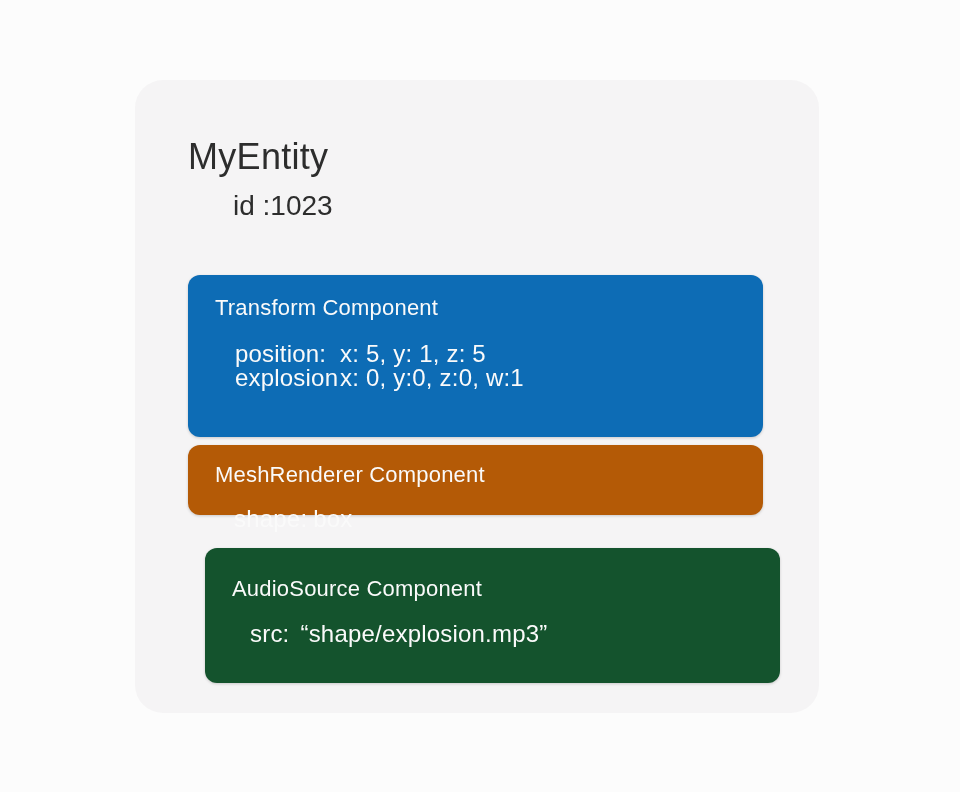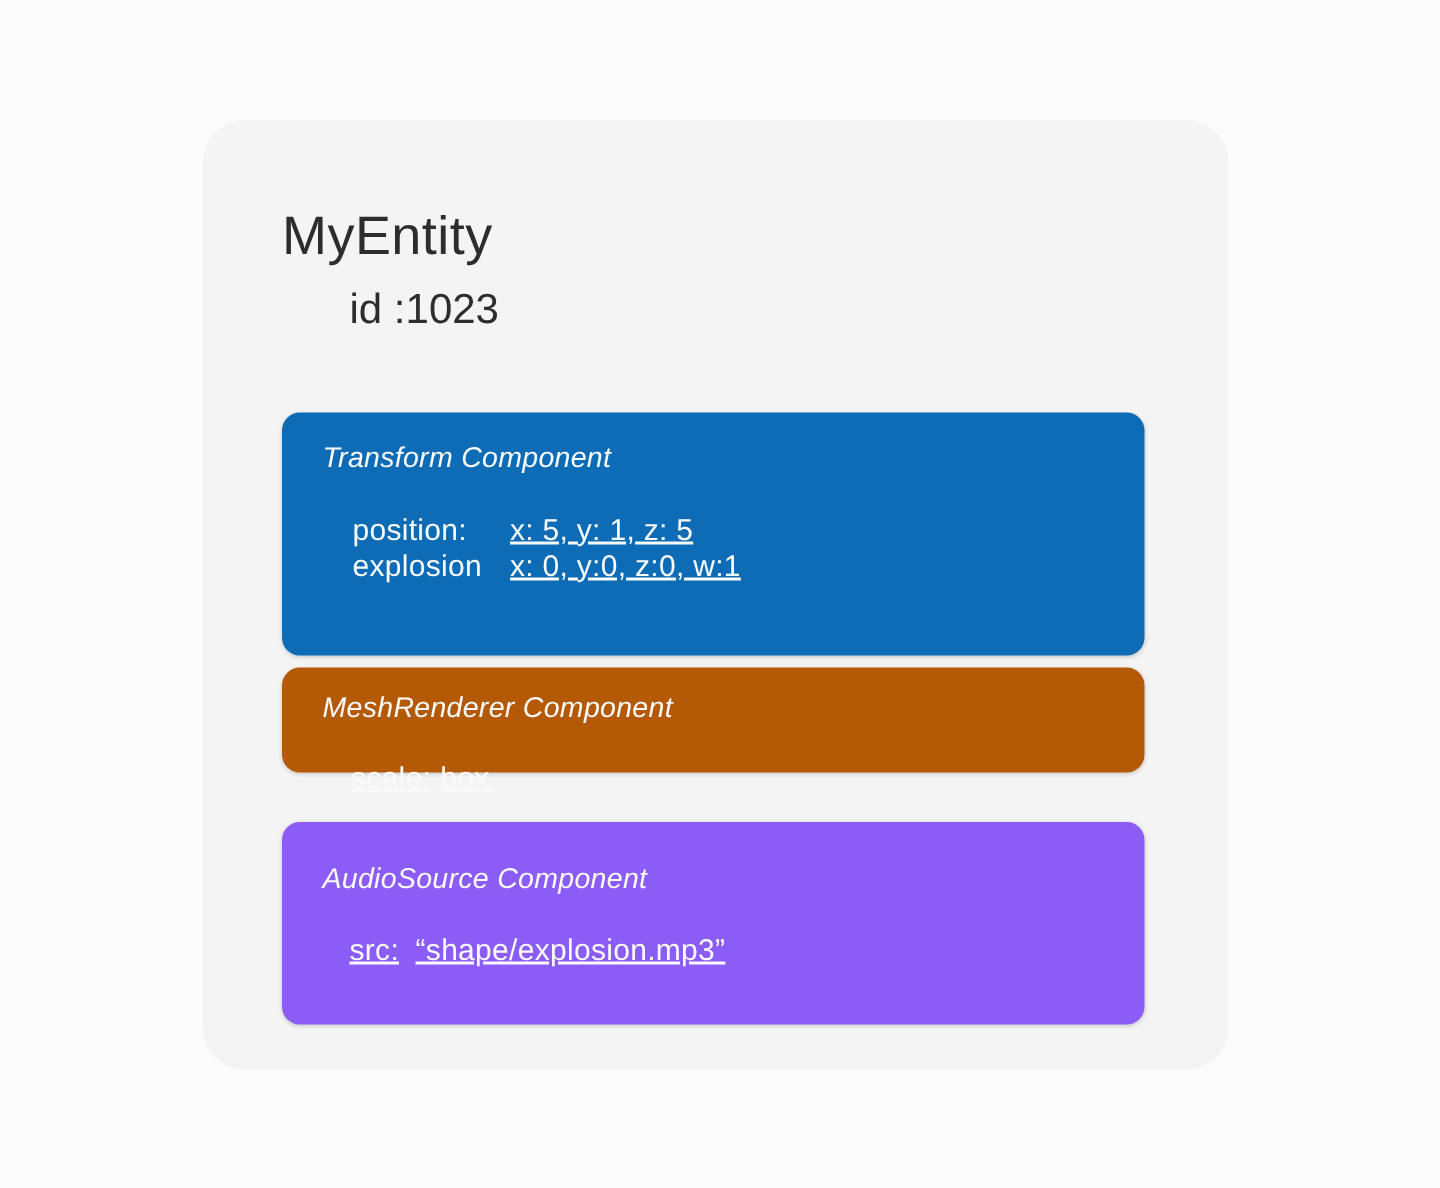--- a/index.html
+++ b/index.html
@@ -40,34 +40,32 @@
     border-radius:12px;
     color:#fafafa;
     box-shadow:0 1px 3px rgba(0,0,0,0.18);
   }
   .component-transform { top:195px; height:162px; }
   .component-mesh      { top:365px; height:70px;  }
   .component-audio     { top:468px; height:135px; }
   .comp-title {
     position:absolute;
     left:27px;
-    font-size:19px;
+    font-size:22px;
     line-height:1.2;
     letter-spacing:0.2px;
-    font-style:italic;
   }
   .component-transform .comp-title { top:20px; }
   .component-mesh      .comp-title { top:17px; }
   .component-audio     .comp-title { top:28px; }
   .rows {
     position:absolute;
-    font-size:20px;
+    font-size:24px;
     line-height:24px;
     letter-spacing:0.2px;
-    text-decoration:underline;
   }
   .component-transform .rows { left:47px; top:67px; }
   .component-mesh      .rows { left:46px; top:62px; }
   .component-audio     .rows { left:45px; top:74px; }
   .lbl.fixed { display:inline-block; width:105px; }
   .lbl.gap-s { margin-right:6px; }
   .lbl.gap-m { margin-right:11px; }
 </style>
 </head>
 <body style="background: rgb(252, 252, 252);">
@@ -87,26 +85,26 @@
       <div class="row">
         <span class="lbl fixed">explosion</span><span class="val">x: 0, y:0, z:0, w:1</span>
       </div>
     </div>
   </div>
 
   <div class="component component-mesh" style="background: rgb(180, 90, 6);">
     <div class="comp-title">MeshRenderer Component</div>
     <div class="rows">
       <div class="row">
-        <span class="lbl gap-s">scale:</span><span class="val">box</span>
+        <span class="lbl gap-s">shape:</span><span class="val">box</span>
       </div>
     </div>
   </div>
 
-  <div class="component component-audio" style="background: #8b5cf6;">
+  <div class="component component-audio" style="background: #14532d; margin-left: 17px;">
     <div class="comp-title">AudioSource Component</div>
     <div class="rows">
       <div class="row">
         <span class="lbl gap-m">src:</span><span class="val">“shape/explosion.mp3”</span>
       </div>
     </div>
   </div>
 
 </div>
 

